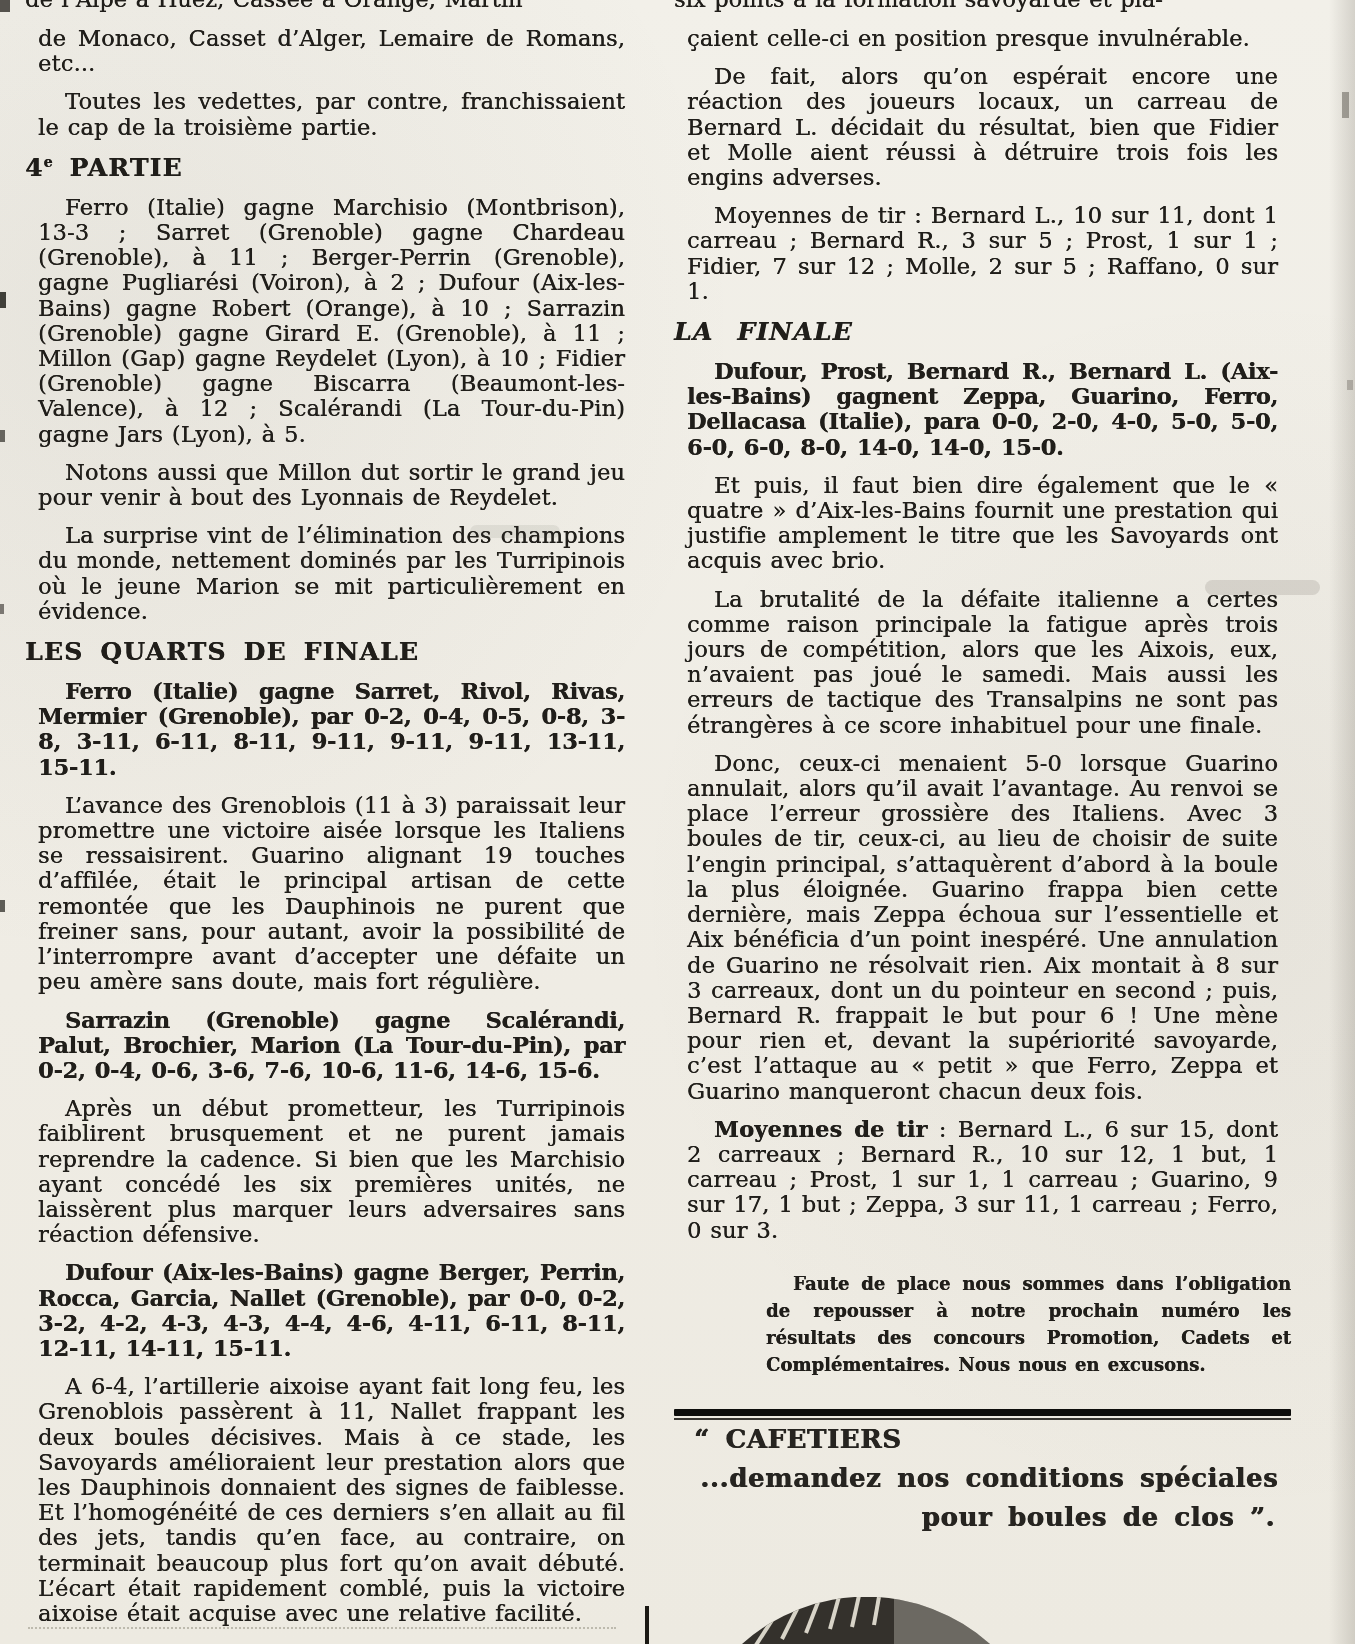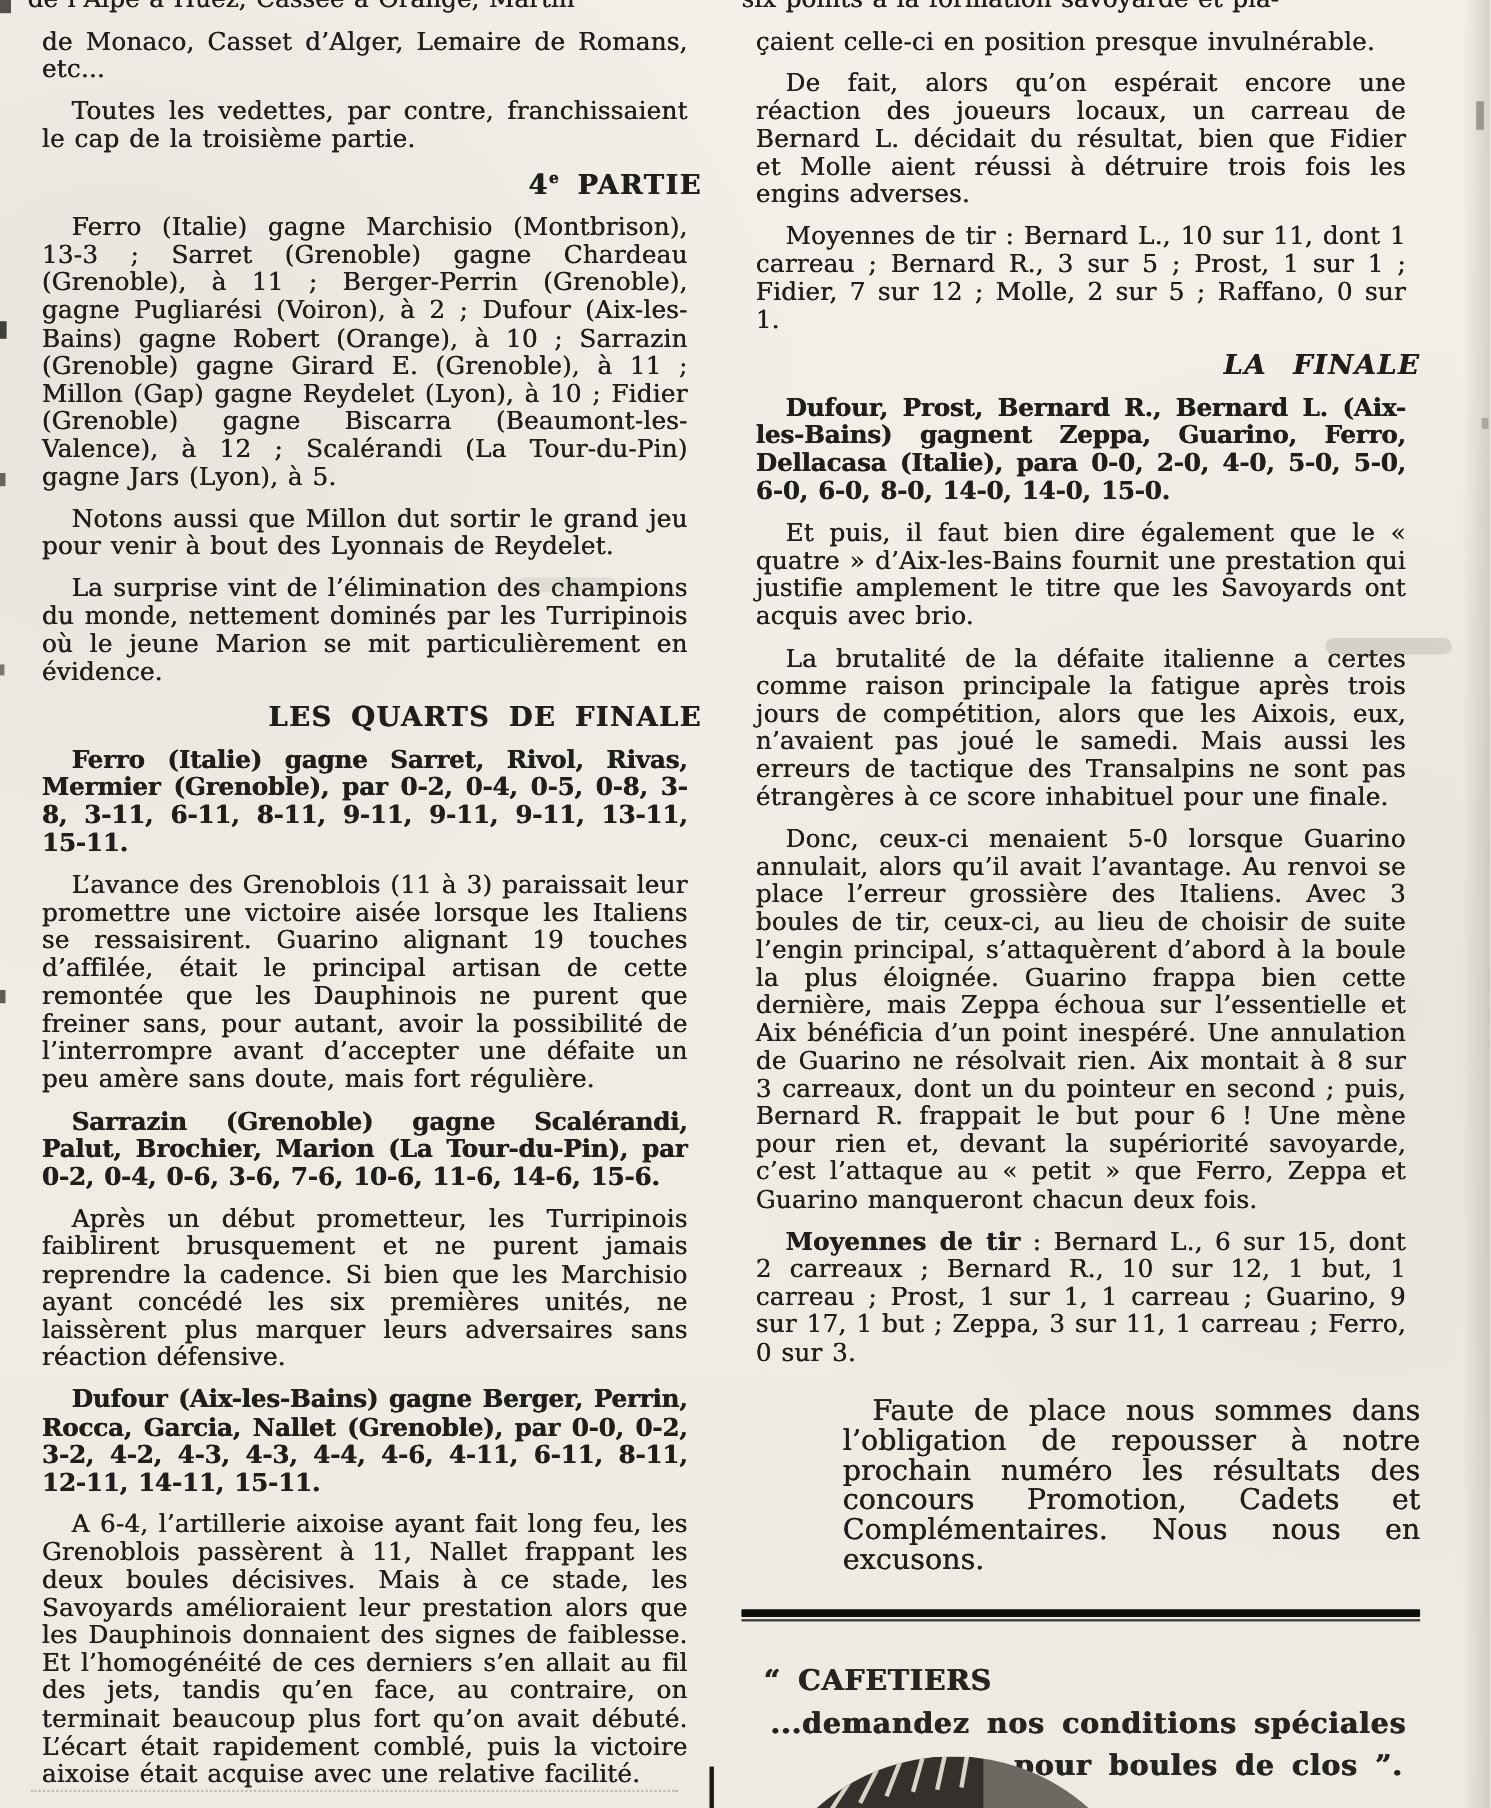--- a/index.html
+++ b/index.html
@@ -48,45 +48,44 @@
     margin-top: -13px;
     font-size: 22.5px; line-height: 25.2px;
     text-align: justify; word-spacing: 1.5px;
     text-shadow: 0.35px 0 0 currentColor;
   }
 
   h2.head {
     margin: 13px 0 8px;
     font-size: 25px;
     font-weight: bold;
-    text-align: right;
+    text-align: left;
     letter-spacing: 1.2px;
     word-spacing: 7px;
     text-shadow: 0.4px 0 0 currentColor;
   }
   h2.head sup { font-size: 14px; letter-spacing: 0; }
   h2#heading-finale { word-spacing: 14px; font-style: italic; }
 
   .faute {
     margin: 27px 0 0 92px;
-    font-weight: normal;
-    font-size: 26px;
+    font-weight: bold;
+    font-size: 18px;
     line-height: 27px;
     text-indent: 27px;
     text-align: justify;
     word-spacing: 2px;
     text-shadow: 0.35px 0 0 currentColor;
   }
 
   .rule { margin-top: 31px; }
   .rule .bar  { height: 7px; background: #0d0d0b; border-radius: 1px; }
   .rule .thin { height: 2px; background: #22211d; margin-top: 2px; opacity: 0.9; }
 
   .ad {
-    margin-top: 35px;
     font-weight: bold;
     font-size: 26px;
     line-height: 39px;
     letter-spacing: 0.6px;
     word-spacing: 6px;
     color: #262420;
     text-shadow: 0.7px 0 0 currentColor;
   }
   .ad .l1 { margin-left: 20px; }
   .ad .l2 { margin-left: 26px; }

